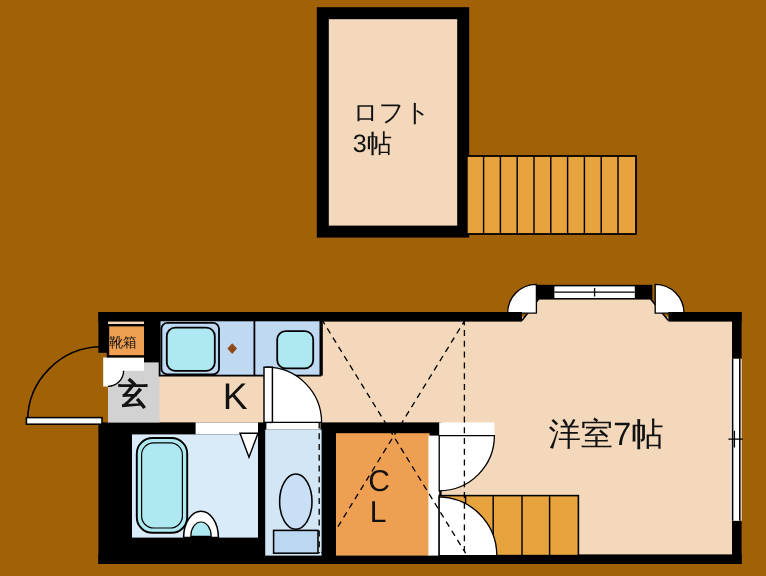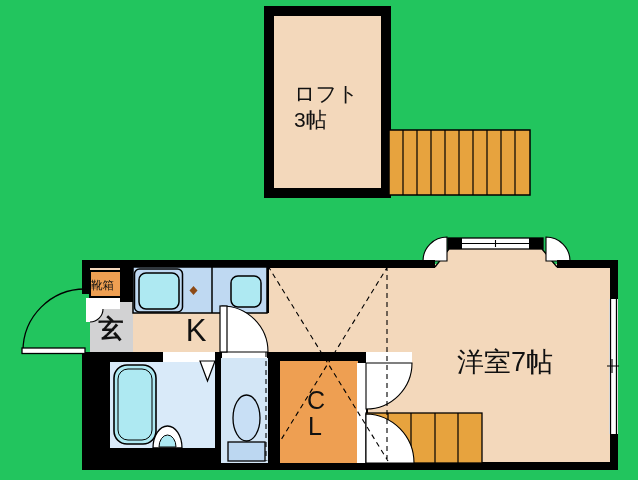--- a/index.html
+++ b/index.html
@@ -1,16 +1,16 @@
 <!DOCTYPE html>
 <html><head>
 <meta charset="utf-8">
 <style>
   html,body{margin:0;padding:0;background:#ffffff;}
-  .stage{position:relative;width:638px;height:480px;background:#22c55e;overflow:hidden;
+  .stage{position:relative;width:638px;height:480px;background:#a16207;overflow:hidden;
          font-family:"Liberation Sans","DejaVu Sans",sans-serif;}
   svg{position:absolute;left:0;top:0;}
   text{fill:#111111;font-family:"Liberation Sans","DejaVu Sans",sans-serif;}
   .lbl-loft{font-size:21px;}
   .lbl-genkan{font-size:25px;font-weight:bold;}
   .lbl-k{font-size:31px;}
   .lbl-cl{font-size:25px;}
   .lbl-room{font-size:27px;}
   .lbl-shoe{font-size:11.5px;}
 </style>

